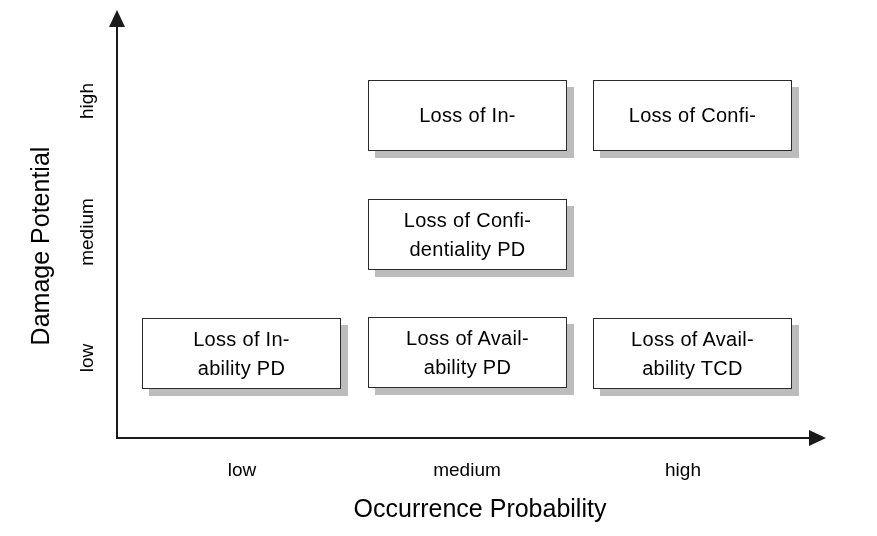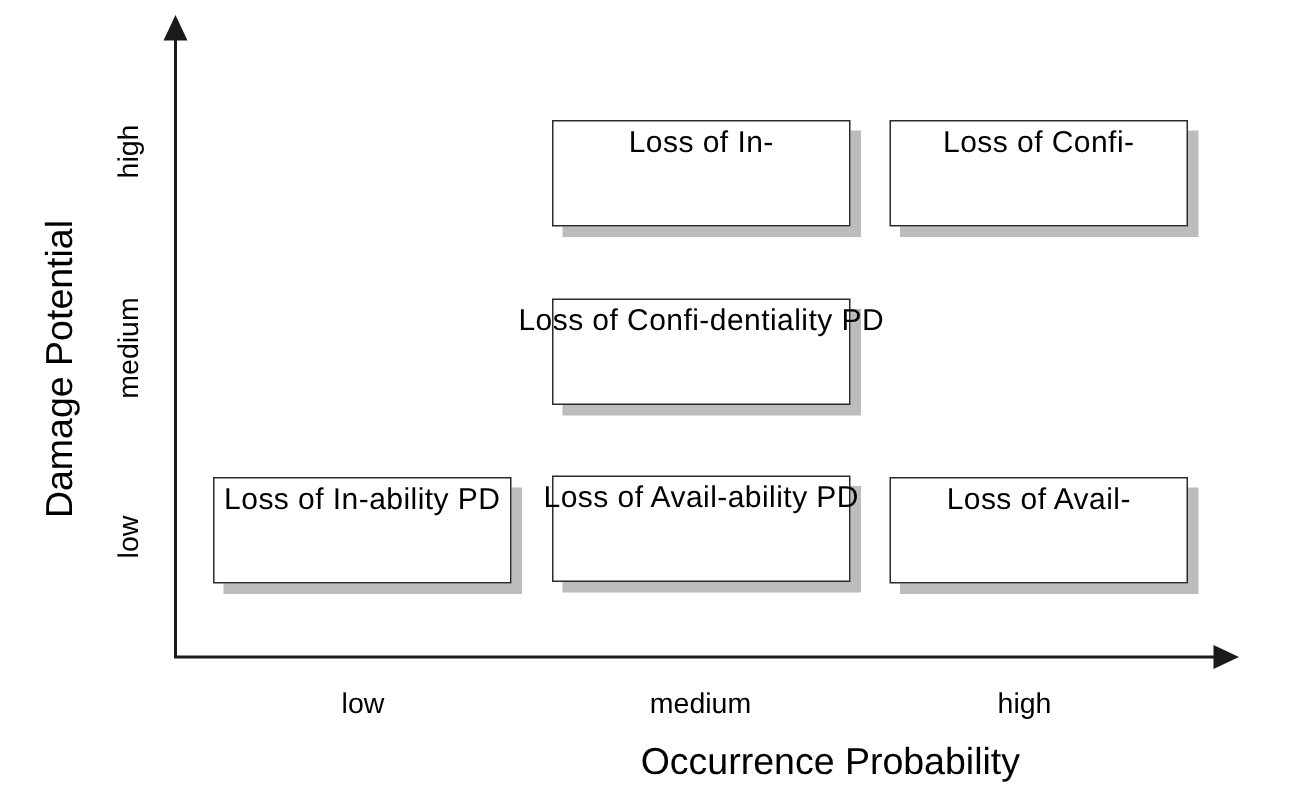--- a/index.html
+++ b/index.html
@@ -54,21 +54,21 @@
     text-align: center;
     font-size: 25px;
     transform: rotate(-90deg);
     white-space: nowrap;
   }
   .x-title {
     position: absolute;
     left: 280px; top: 492px;
     width: 400px; height: 32px;
     line-height: 32px;
-    text-align: right;
+    text-align: center;
     font-size: 25px;
     white-space: nowrap;
   }
   
   .y-tick {
     position: absolute;
     left: 37px;
     width: 100px; height: 24px;
     line-height: 24px;
     text-align: center;
@@ -92,21 +92,21 @@
   .x-tick.medium { left: 407px; }
   .x-tick.high   { left: 623px; }
   
   .box {
     position: absolute;
     width: 197px; height: 69px;
     background: #ffffff;
     border: 1.5px solid #2b2b2b;
     box-shadow: 7px 7px 0 0 #bcbcbc;
     display: flex;
-    flex-direction: row;
+    flex-direction: column;
     justify-content: center;
     text-align: center;
     font-size: 20px;
     line-height: 29px;
     letter-spacing: 0.3px;
     white-space: nowrap;
   }
   .box span { display: block; }
   .box.pos-1 { left: 368px; top: 80px;  }
   .box.pos-2 { left: 593px; top: 80px;  }
@@ -149,15 +149,16 @@
   <div class="box pos-4">
     <span>Loss of In-</span>
     <span>ability PD</span>
   </div>
   <div class="box pos-5">
     <span>Loss of Avail-</span>
     <span>ability PD</span>
   </div>
   <div class="box pos-6">
     <span>Loss of Avail-</span>
+    <span>ability TCD</span>
   </div>
 
 </div>
 
 </body></html>

